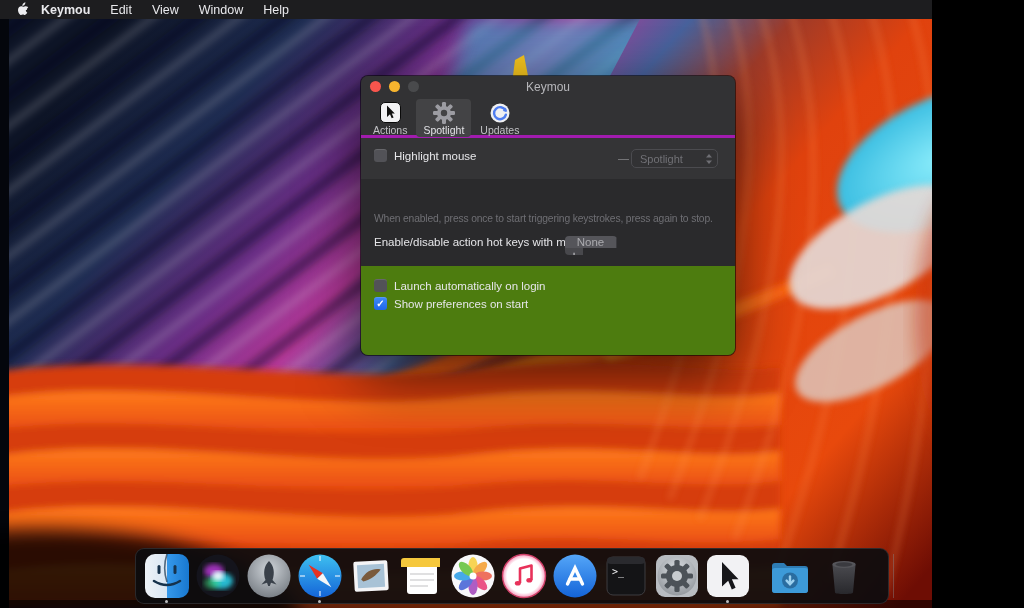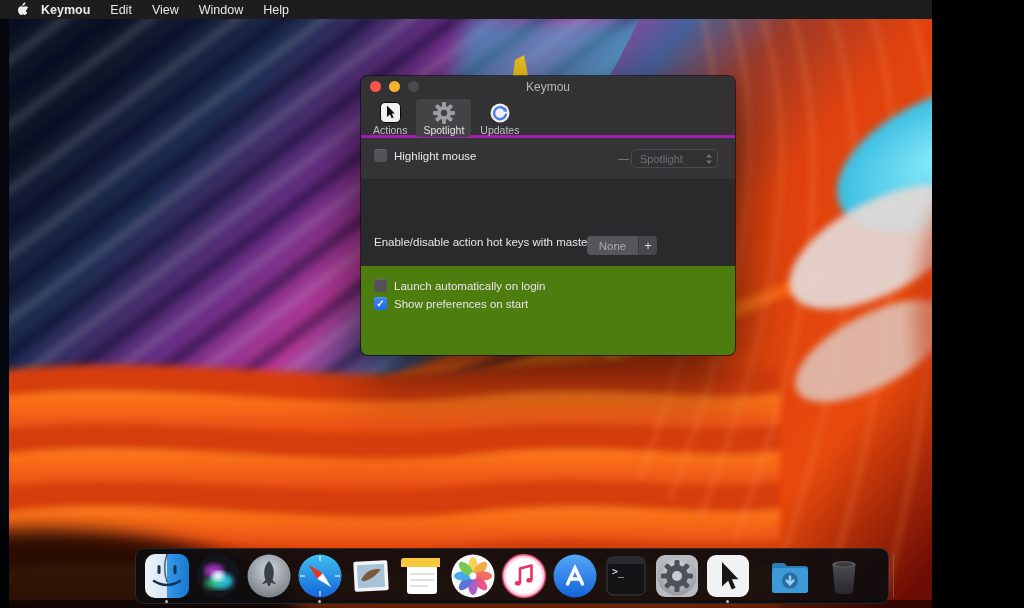--- a/index.html
+++ b/index.html
@@ -305,24 +305,25 @@
                 <g fill="#6f6f74">
                   <polygon points="4,1 7,4.6 1,4.6"></polygon>
                   <polygon points="4,11 1,7.4 7,7.4"></polygon>
                 </g>
               </svg>
           </span>
         </div>
       </div>
 
       <div class="sec sec-b">
+        <div class="sublbl" style="position:absolute; left:13px; top:34px;">When enabled, press once to start triggering keystrokes, press again to stop.</div>
         <div class="row" style="left:13px; top:57px;">
           <span class="lbl">Enable/disable action hot keys with master key:</span>
         </div>
-        <div class="mkey" style="left:226px; top:57px;">
+        <div class="mkey" style="left:204px; top:57px;flex-direction:column;">
           <span class="mval">None</span>
           <span class="madd">+</span>
         </div>
       </div>
 
       <div class="sec sec-c">
         <div class="row" style="left:13px; top:13px;">
           <span class="cbox"></span>
           <span class="lbl">Launch automatically on login</span>
         </div>

